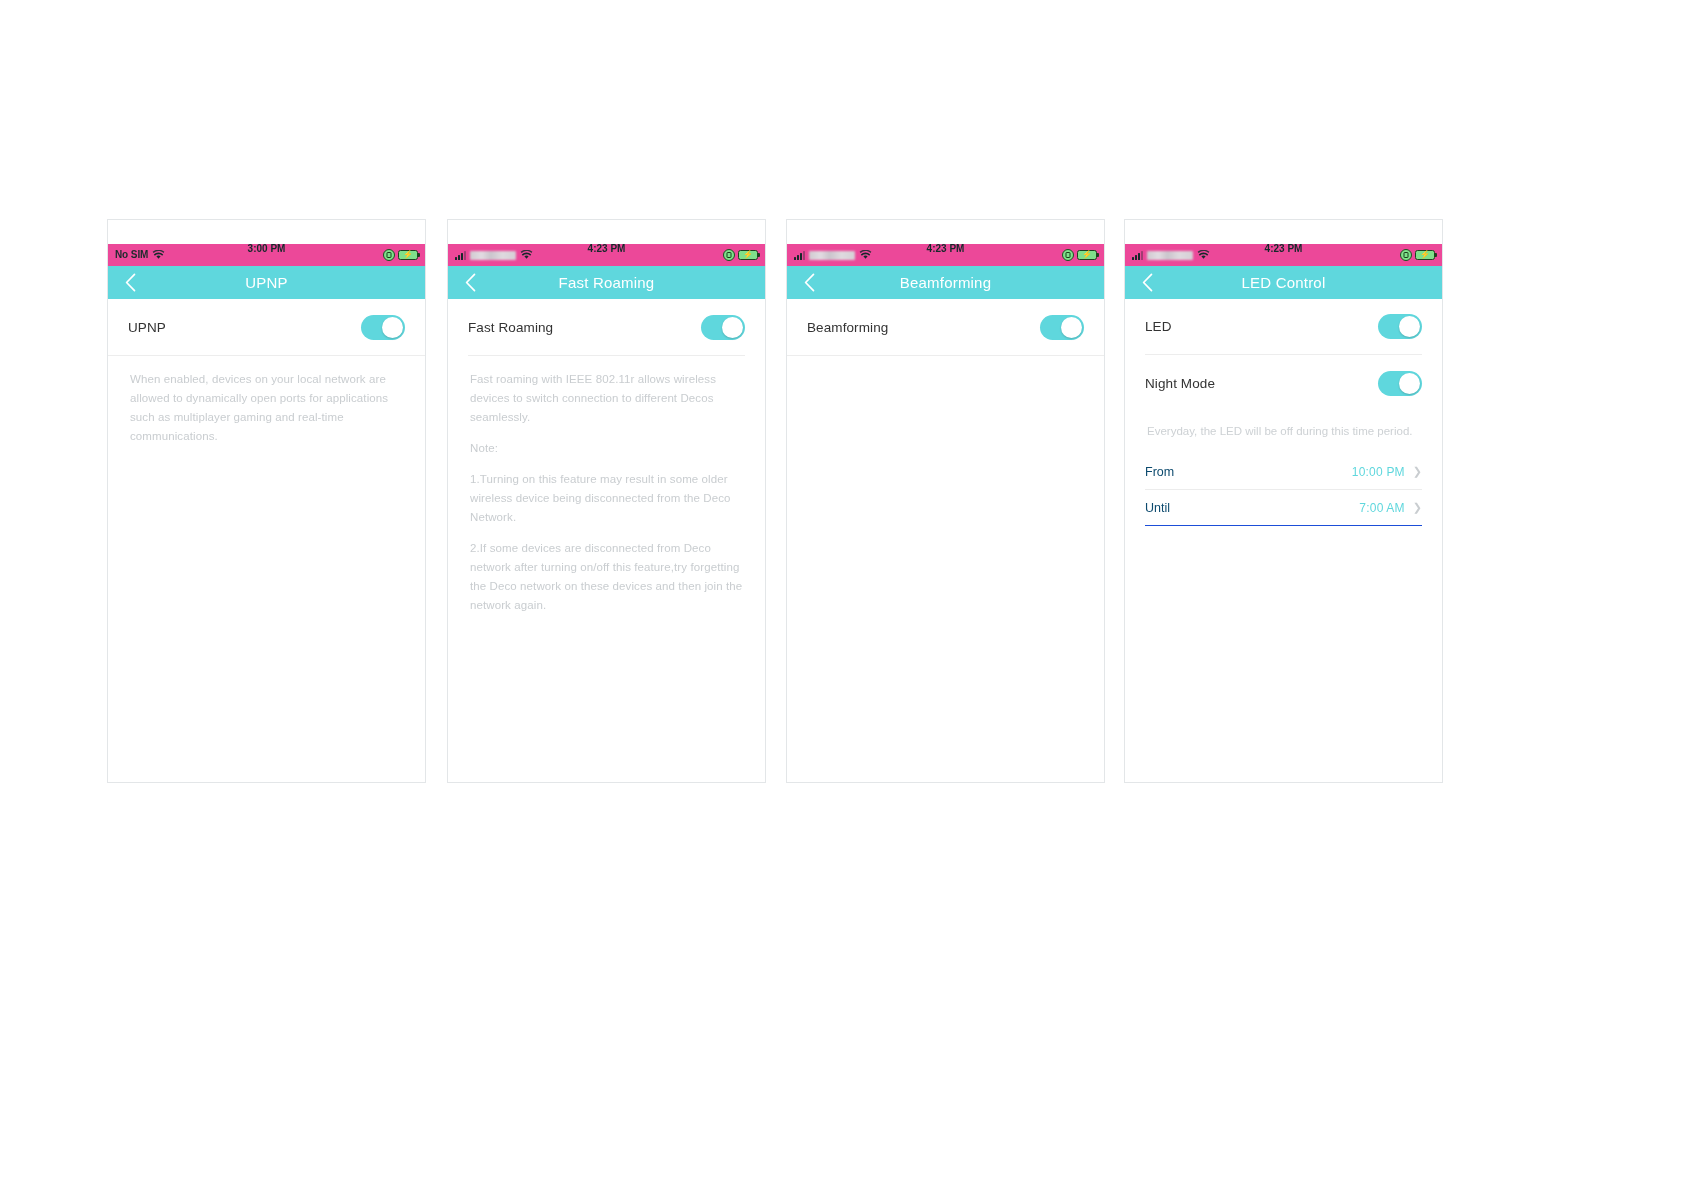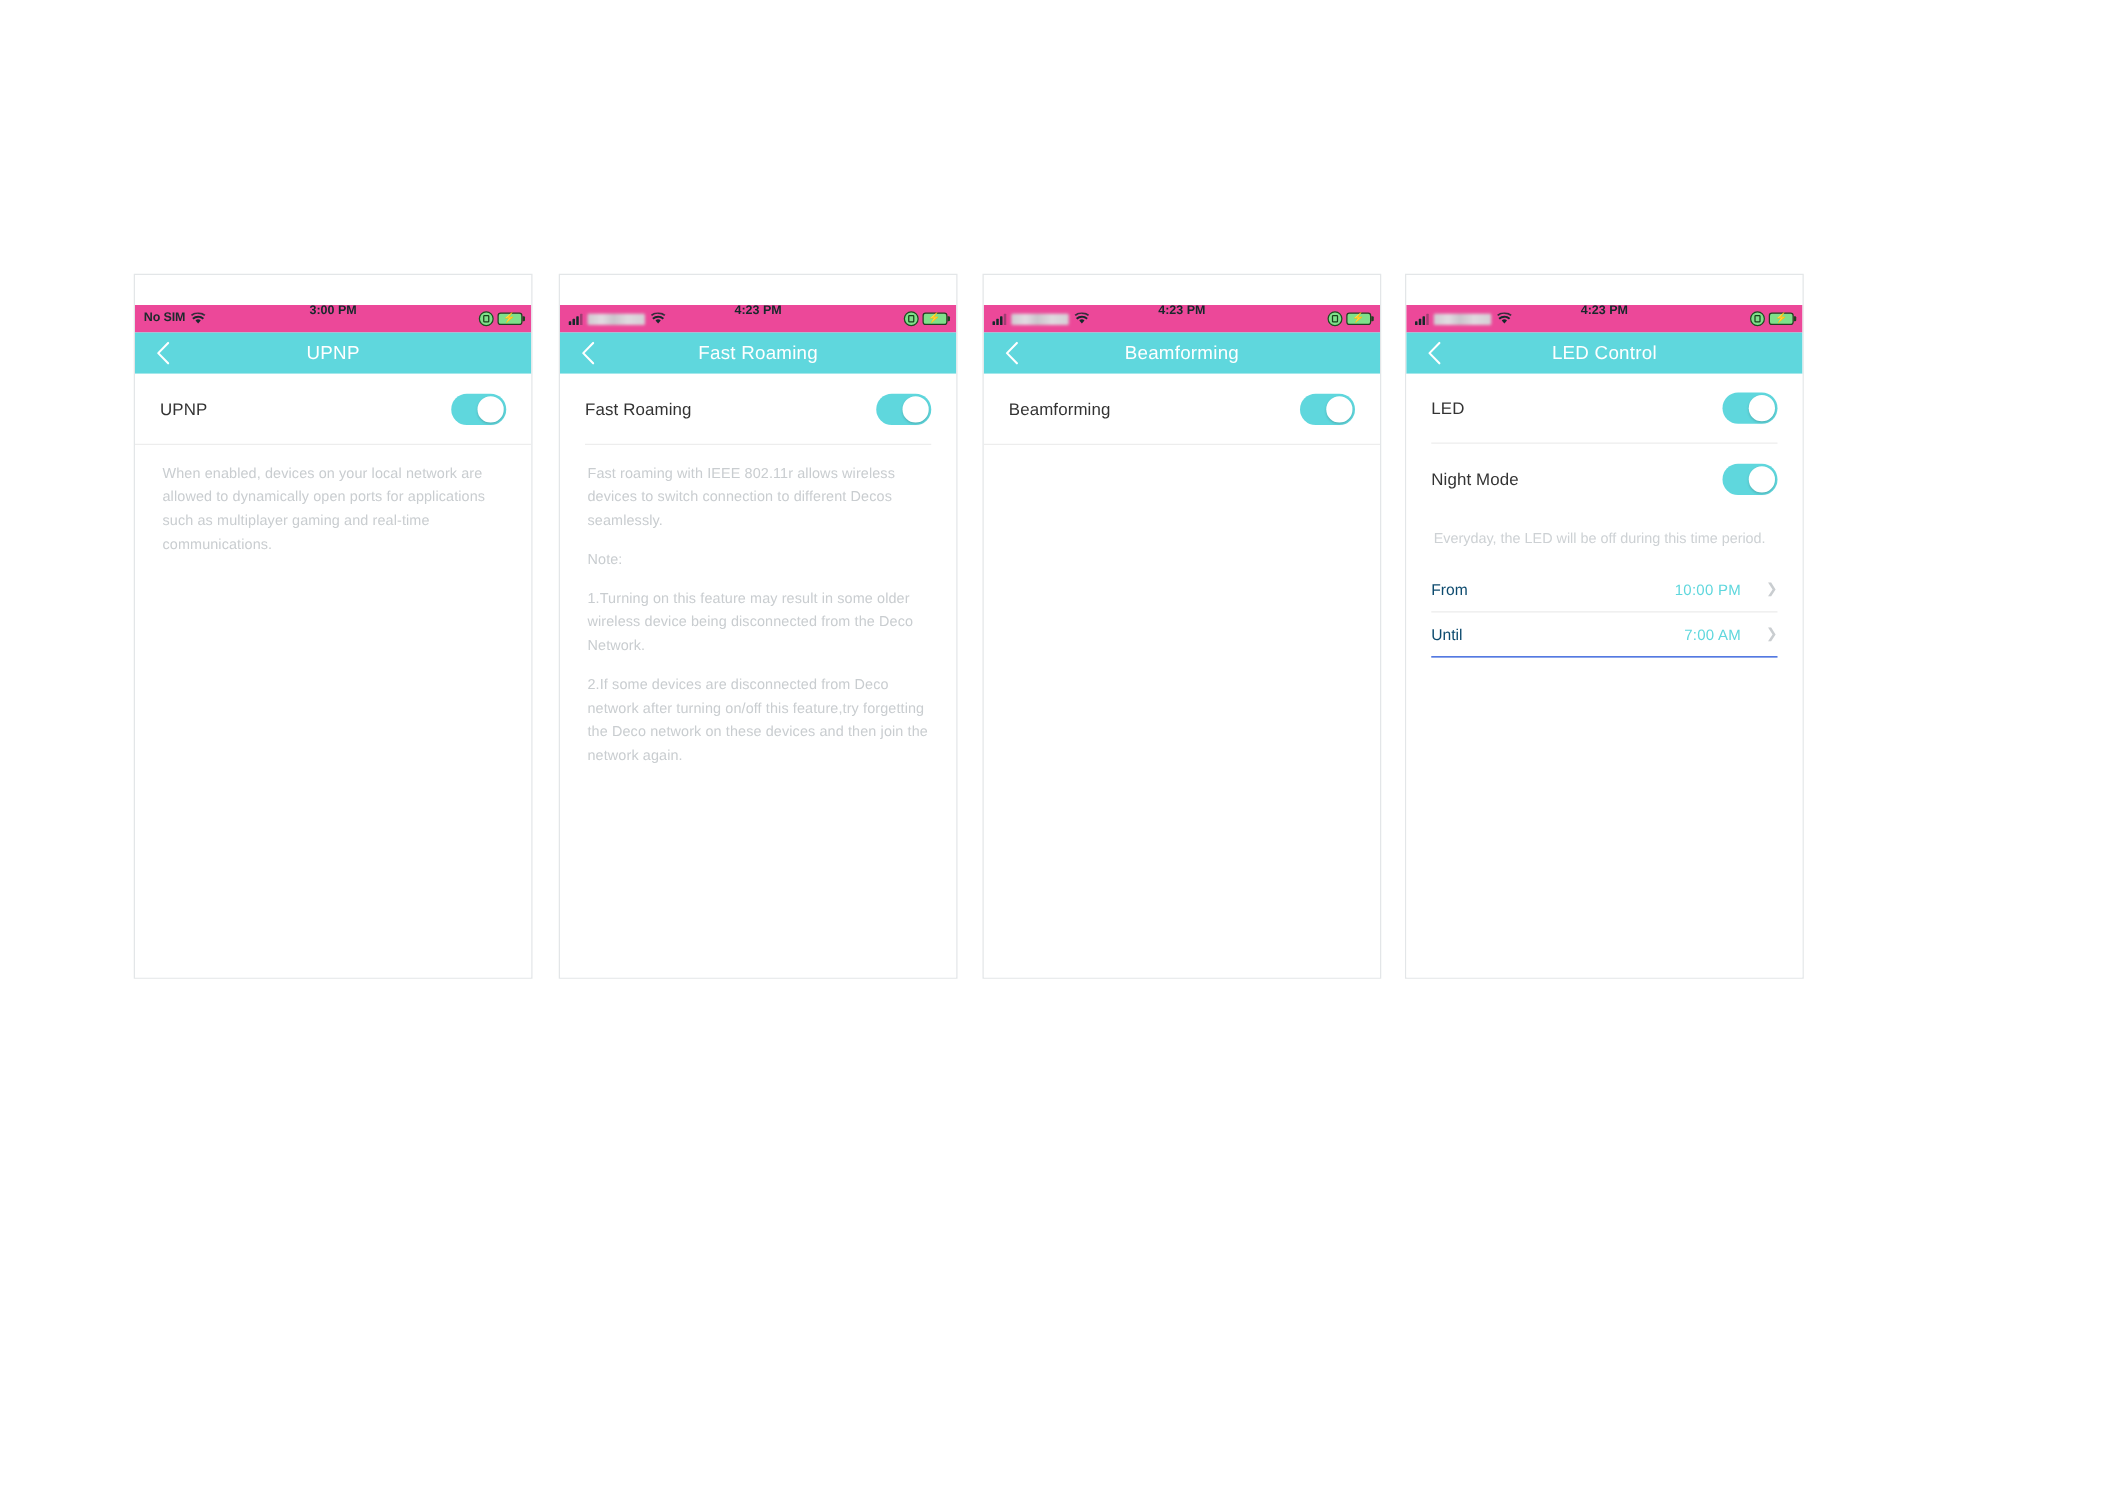--- a/index.html
+++ b/index.html
@@ -250,21 +250,21 @@
     border-bottom: 1px solid #ececec;
   }
   .time-row:last-of-type { border-bottom: 1px solid #1d4ed8; }
   .time-label {
     font-size: 12.5px;
     color: #0c4a6e;
   }
   .time-right {
     display: flex;
     align-items: center;
-    gap: 20px;
+    gap: 8px;
   }
   .time-value {
     font-size: 12px;
     color: #5fd7dd;
     letter-spacing: .2px;
   }
   .chev {
     color: #c9cdd0;
     font-size: 11px;
     line-height: 1;

